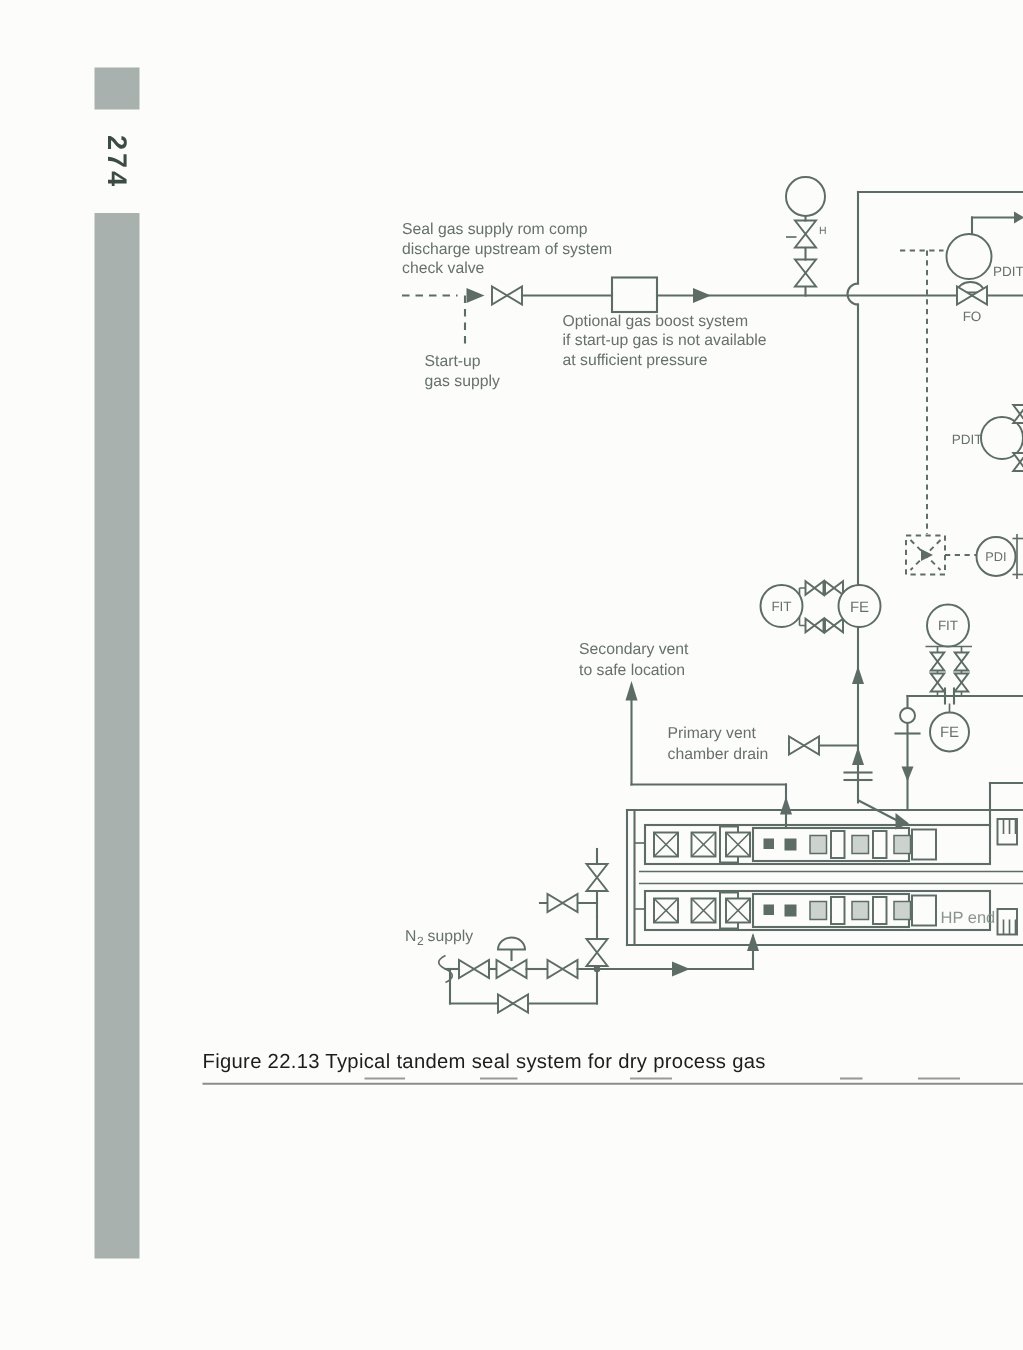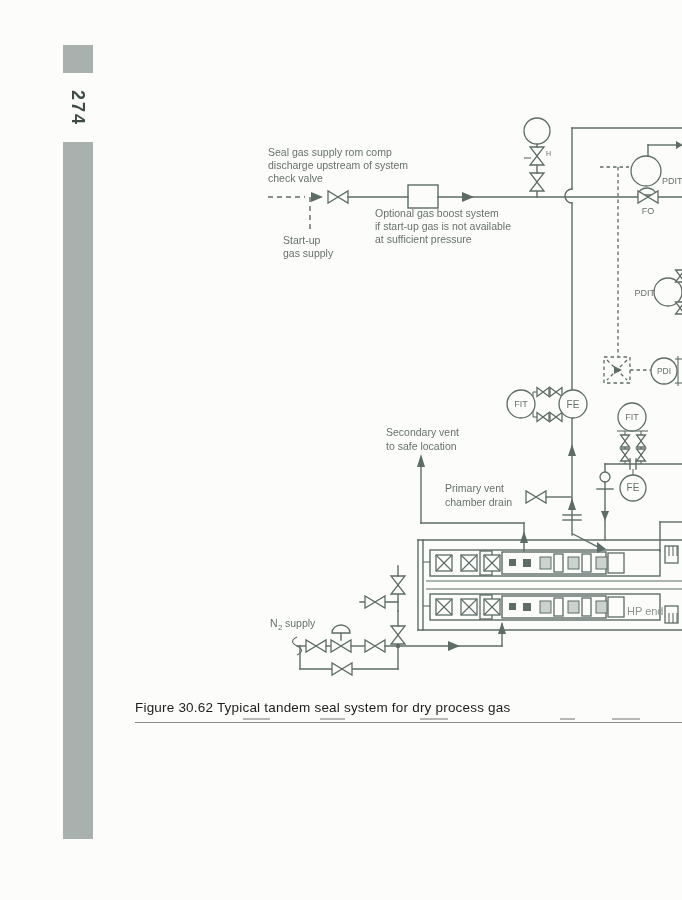--- a/index.html
+++ b/index.html
@@ -269,14 +269,14 @@
     <g>
       <line class="rule" x1="135" y1="722.5" x2="682" y2="722.5"></line>
       <line class="artifact" x1="243" y1="719" x2="270" y2="719"></line>
       <line class="artifact" x1="320" y1="719" x2="345" y2="719"></line>
       <line class="artifact" x1="420" y1="719" x2="448" y2="719"></line>
       <line class="artifact" x1="560" y1="719" x2="575" y2="719"></line>
       <line class="artifact" x1="612" y1="719" x2="640" y2="719"></line>
     </g>
   </svg>
 
-  <div class="caption">Figure 30.62 Typical tandem seal system for dry process gas</div>
+  <div class="caption">Figure 22.13 Typical tandem seal system for dry process gas</div>
 </div>
 
 </body></html>

